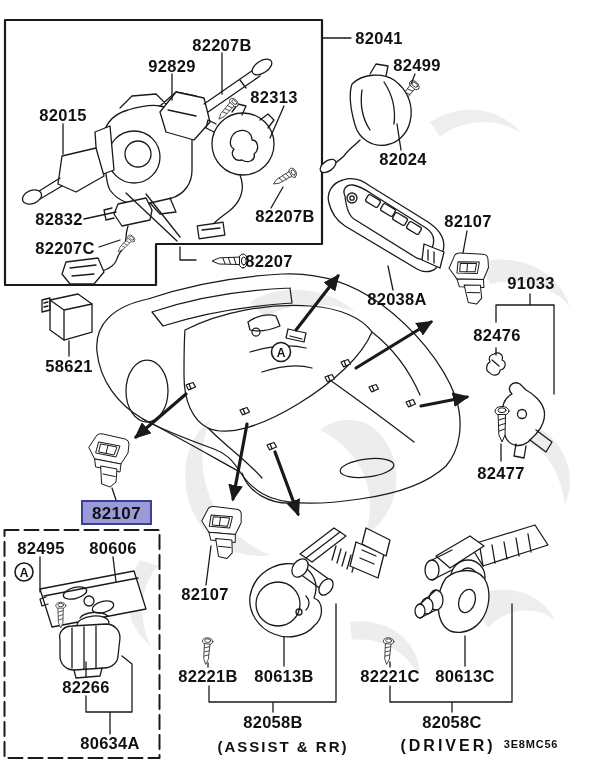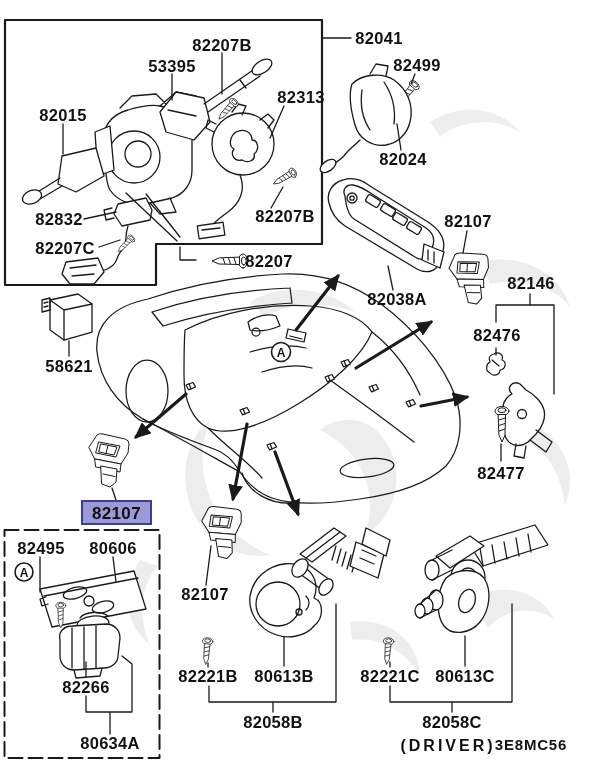--- a/index.html
+++ b/index.html
@@ -3,21 +3,21 @@
 <meta charset="utf-8">
 <style>
   html,body{margin:0;padding:0;background:#fff;}
   #stage{position:relative;width:609px;height:768px;background:#fff;overflow:hidden;
          font-family:"Liberation Sans", sans-serif;}
   #art{position:absolute;left:0;top:0;}
   .lbl{position:absolute;transform:translate(-50%,-50%);white-space:nowrap;
        font-weight:bold;font-size:16.5px;line-height:1;color:#111;letter-spacing:.3px;}
   .lbl-note{font-size:15px;letter-spacing:2px;}
   .lbl-note-wide{font-size:16px;letter-spacing:3px;}
-  .lbl-code{font-size:15px;letter-spacing:.8px;}
+  .lbl-code{font-size:11px;letter-spacing:.8px;}
   .hl{position:absolute;left:81px;top:500px;width:71px;height:25px;
       background:#9a9ad8;border:2px solid #3e3e96;box-sizing:border-box;}
   .hl .lbl{left:50%;top:50%;font-size:17px;}
 </style>
 </head>
 <body>
 
 <div id="stage">
 
 <svg id="art" width="609" height="768" viewBox="0 0 609 768">
@@ -275,43 +275,44 @@
       <text x="24" y="576.5" text-anchor="middle" stroke="none" fill="#111" font-family="Liberation Sans, sans-serif" font-size="12" font-weight="bold">A</text>
     </g>
   </g>
 </svg>
 
 <div class="hl" style="background: rgb(154, 154, 216); border-color: rgb(62, 62, 150);">
   <span class="lbl">82107</span>
 </div>
 
 <div class="lbl" style="left:222px;top:45px">82207B</div>
-<div class="lbl" style="left:172px;top:66px">53395</div>
-<div class="lbl" style="left:301px;top:97px">82313</div>
+<div class="lbl" style="left:172px;top:66px">92829</div>
+<div class="lbl" style="left:274px;top:97px">82313</div>
 <div class="lbl" style="left:63px;top:115px">82015</div>
 <div class="lbl" style="left:59px;top:219px">82832</div>
 <div class="lbl" style="left:65px;top:248px">82207C</div>
 <div class="lbl" style="left:285px;top:216px">82207B</div>
 <div class="lbl" style="left:269px;top:261px">82207</div>
 <div class="lbl" style="left:379px;top:38px">82041</div>
 <div class="lbl" style="left:417px;top:65px">82499</div>
 <div class="lbl" style="left:403px;top:159px">82024</div>
 <div class="lbl" style="left:397px;top:299px">82038A</div>
 <div class="lbl" style="left:468px;top:221px">82107</div>
-<div class="lbl" style="left:531px;top:283px">82146</div>
+<div class="lbl" style="left:531px;top:283px">91033</div>
 <div class="lbl" style="left:497px;top:335px">82476</div>
 <div class="lbl" style="left:501px;top:473px">82477</div>
 <div class="lbl" style="left:69px;top:366px">58621</div>
 <div class="lbl" style="left:41px;top:548px">82495</div>
 <div class="lbl" style="left:113px;top:548px">80606</div>
 <div class="lbl" style="left:86px;top:687px">82266</div>
 <div class="lbl" style="left:110px;top:743px">80634A</div>
 <div class="lbl" style="left:205px;top:594px">82107</div>
 <div class="lbl" style="left:208px;top:676px">82221B</div>
 <div class="lbl" style="left:284px;top:676px">80613B</div>
 <div class="lbl" style="left:273px;top:722px">82058B</div>
+<div class="lbl lbl-note" style="left:283px;top:746px">(ASSIST &amp; RR)</div>
 <div class="lbl" style="left:390px;top:676px">82221C</div>
 <div class="lbl" style="left:465px;top:676px">80613C</div>
 <div class="lbl" style="left:452px;top:722px">82058C</div>
 <div class="lbl lbl-note-wide" style="left:448px;top:746px">(DRIVER)</div>
 <div class="lbl lbl-code" style="left:531px;top:744px">3E8MC56</div>
 
 </div>
 
 </body></html>

